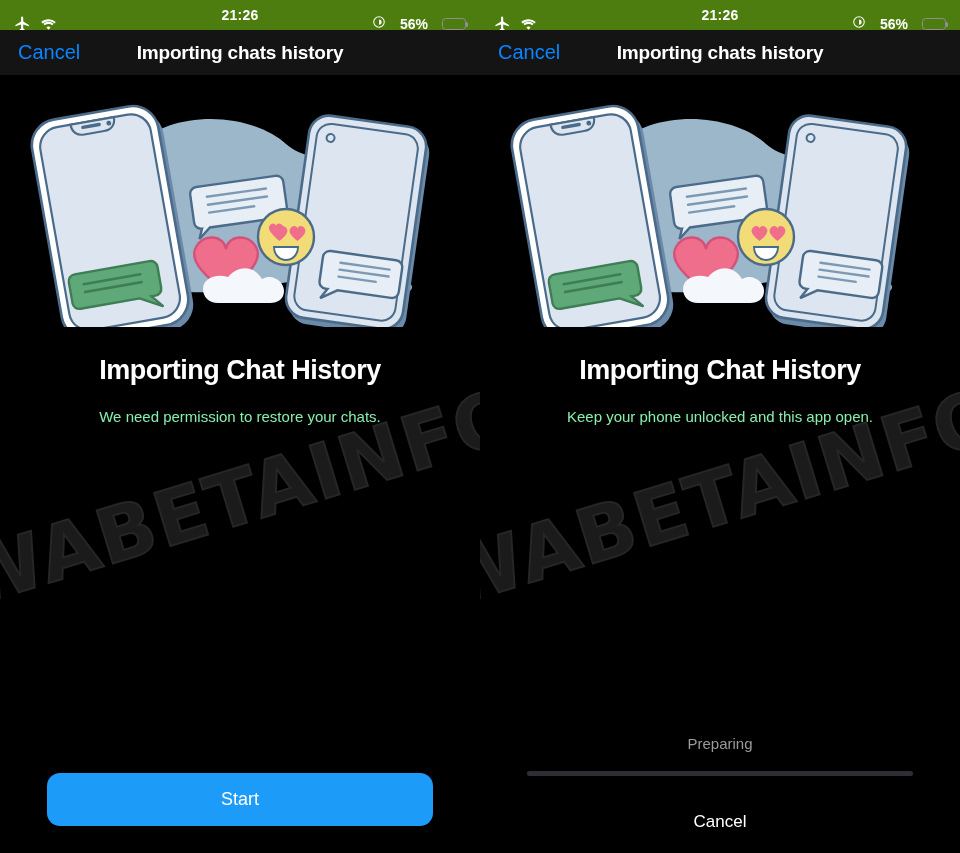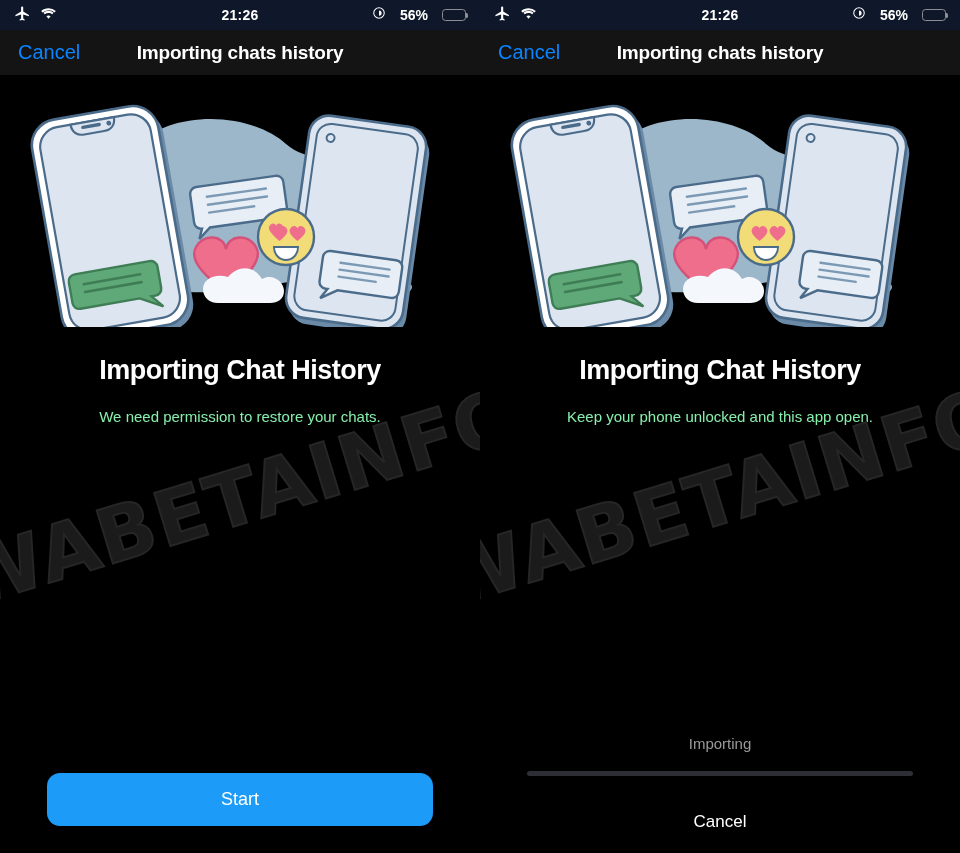--- a/index.html
+++ b/index.html
@@ -14,23 +14,23 @@
     position:relative;
     width:480px; height:853px;
     background:#000;
     overflow:hidden;
   }
 
   
   .statusbar {
     position:relative;
     height:30px;
-    background:#0f172a;
-    display:flex; align-items:center;
-    padding:2px 14px;
+    background:#4d7c0f;
+    display:flex; align-items:flex-start;
+    padding:15px 14px;
   }
   .sb-left { display:flex; align-items:center; gap:9px; }
   .sb-center {
     position:absolute; left:0; right:0; top:0; bottom:0;
     display:flex; align-items:center; justify-content:center;
     pointer-events:none;
   }
   .sb-time { color:#fff; font-size:14px; font-weight:bold; letter-spacing:.2px; }
   .sb-right {
     margin-left:auto; display:flex; align-items:center; gap:14px;
@@ -307,21 +307,21 @@
           <path d="M274 170h24c0 8-6 13-12 13s-12-5-12-13z" fill="#fff" stroke="#4a6b8a" stroke-width="2"></path>
         </g>
       </svg>
 
       <div class="heading">Importing Chat History</div>
       <div class="subtitle">Keep your phone unlocked and this app open.</div>
 
       <div class="watermark">WABETAINFO</div>
 
       <div class="progress-wrap">
-        <div class="prep-label">Importing</div>
+        <div class="prep-label">Preparing</div>
         <div class="prog-track">
           <div class="prog-fill" style="width: 0%;"></div>
         </div>
         <button class="cancel-btn">Cancel</button>
       </div>
     </div>
   </div>
 
 </div>
 

